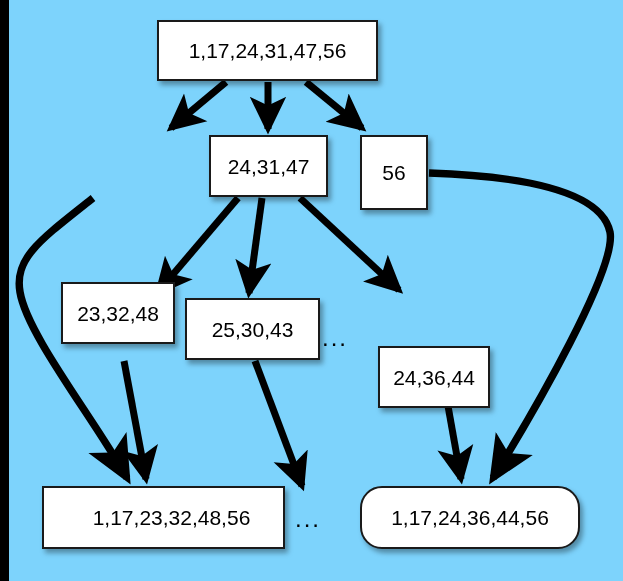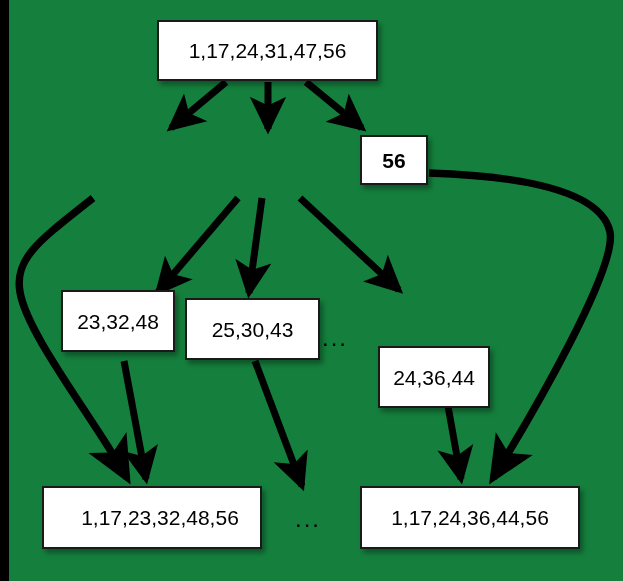--- a/index.html
+++ b/index.html
@@ -4,21 +4,21 @@
 <style>
   html, body {
     margin: 0;
     padding: 0;
     background: #ffffff;
   }
   #canvas {
     position: relative;
     width: 623px;
     height: 581px;
-    background: #15803d;
+    background: #7dd3fc;
     overflow: hidden;
     font-family: "Liberation Sans", sans-serif;
   }
   #left-bar {
     position: absolute;
     left: 0;
     top: 0;
     width: 9px;
     height: 581px;
     background: #000000;
@@ -91,36 +91,39 @@
 
     <line x1="440" y1="361" x2="461" y2="479" stroke="#000000" stroke-width="7" marker-end="url(#arrowhead)"></line>
 
     <path d="M 429,173 C 520,176 601,190 610,232 C 617,268 535,410 493,478" fill="none" stroke="#000000" stroke-width="7.5" marker-end="url(#arrowheadThin)"></path>
   </svg>
 
   <div class="node-box" style="left:157px; top:20px; width:221px; height:61px;">
     <span>1,17,24,31,47,56</span>
   </div>
 
-  <div class="node-box" style="left:360px; top:135px; width:68px; height:50px;font-weight:bold;">
+  <div class="node-box" style="left:209px; top:135px; width:119px; height:62px;">
+    <span>24,31,47</span>
+  </div>
+  <div class="node-box" style="left:360px; top:135px; width:68px; height:75px;">
     <span>56</span>
   </div>
 
-  <div class="node-box" style="left:61px; top:290px; width:114px; height:62px;">
+  <div class="node-box" style="left:61px; top:282px; width:114px; height:62px;">
     <span>23,32,48</span>
   </div>
   <div class="node-box" style="left:185px; top:298px; width:135px; height:62px;">
     <span>25,30,43</span>
   </div>
   <div class="ellipsis" style="left:322px; top:326px;">...</div>
   <div class="node-box" style="left:378px; top:298px; width:112px; height:62px;margin-top:48px;">
     <span>24,36,44</span>
   </div>
 
-  <div class="node-box" style="left:42px; top:486px; width:220px; height:63px;padding-left:16px;">
+  <div class="node-box" style="left:42px; top:486px; width:243px; height:63px;padding-left:16px;">
     <span>1,17,23,32,48,56</span>
   </div>
   <div class="ellipsis" style="left:295px; top:507px;">...</div>
-  <div class="node-box" style="left:360px; top:486px; width:220px; height:63px;">
+  <div class="node-box" style="left:360px; top:486px; width:220px; height:63px;border-radius:22px;">
     <span>1,17,24,36,44,56</span>
   </div>
 
 </div>
 
 </body></html>

